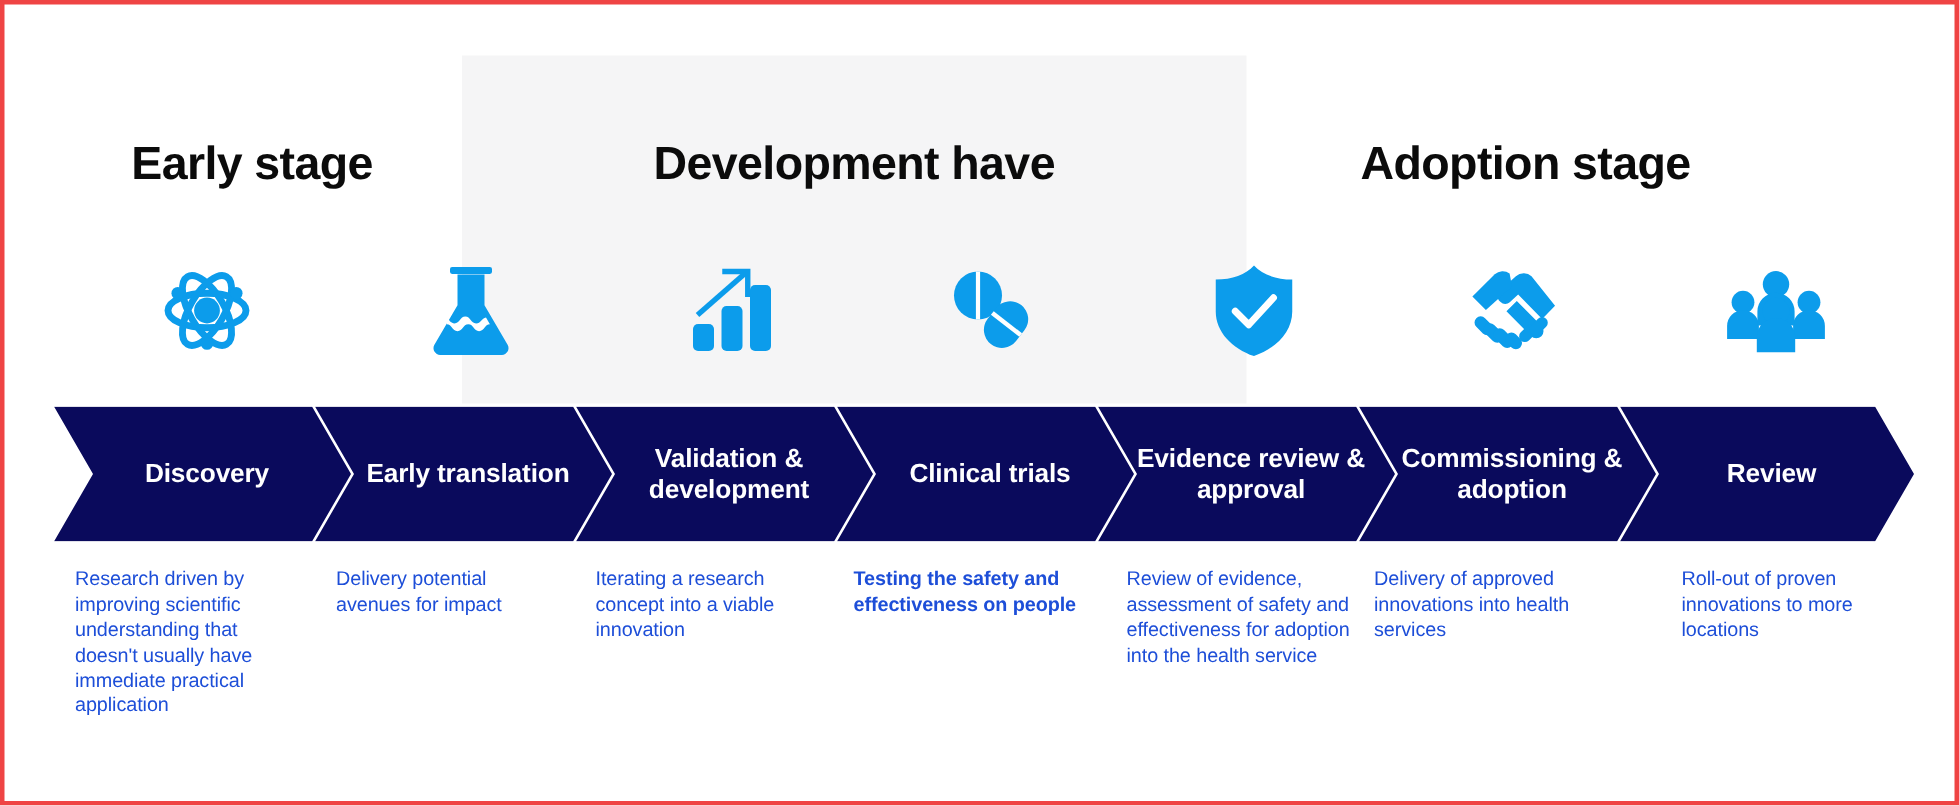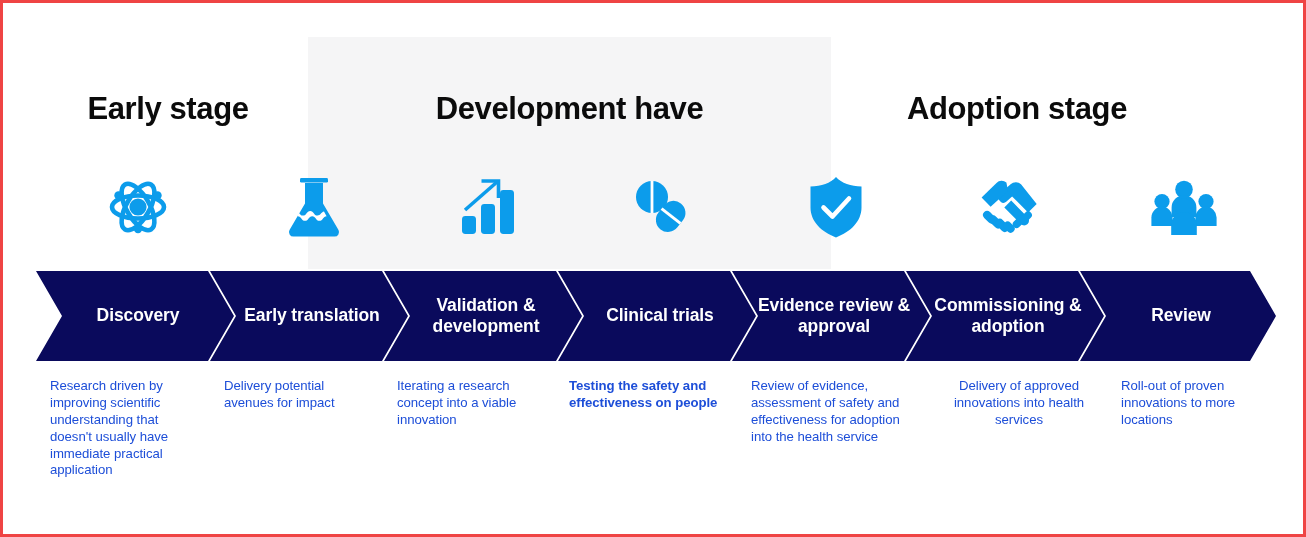--- a/index.html
+++ b/index.html
@@ -227,16 +227,16 @@
     <div class="chevron" style="left:1044px; width:196px;">
       <span class="chevron-label">Review</span>
     </div>
   </div>
 
   <div class="desc" style="left:47px;  width:152px;">Research driven by improving scientific understanding that doesn't usually have immediate practical application</div>
   <div class="desc" style="left:221px; width:152px;">Delivery potential avenues for impact</div>
   <div class="desc" style="left:394px; width:152px;">Iterating a research concept into a viable innovation</div>
   <div class="desc" style="left:566px; width:160px;font-weight:bold;">Testing the safety and effectiveness on people</div>
   <div class="desc" style="left:716px; width:163px;margin-left:32px;">Review of evidence, assessment of safety and effectiveness for adoption into the health service</div>
-  <div class="desc" style="left:937px; width:158px;text-align:center;">Delivery of approved innovations into health services</div>
+  <div class="desc" style="left:913px; width:158px;">Delivery of approved innovations into health services</div>
   <div class="desc" style="left:1118px;width:152px;">Roll-out of proven innovations to more locations</div>
 
 </div>
 
 </body></html>

